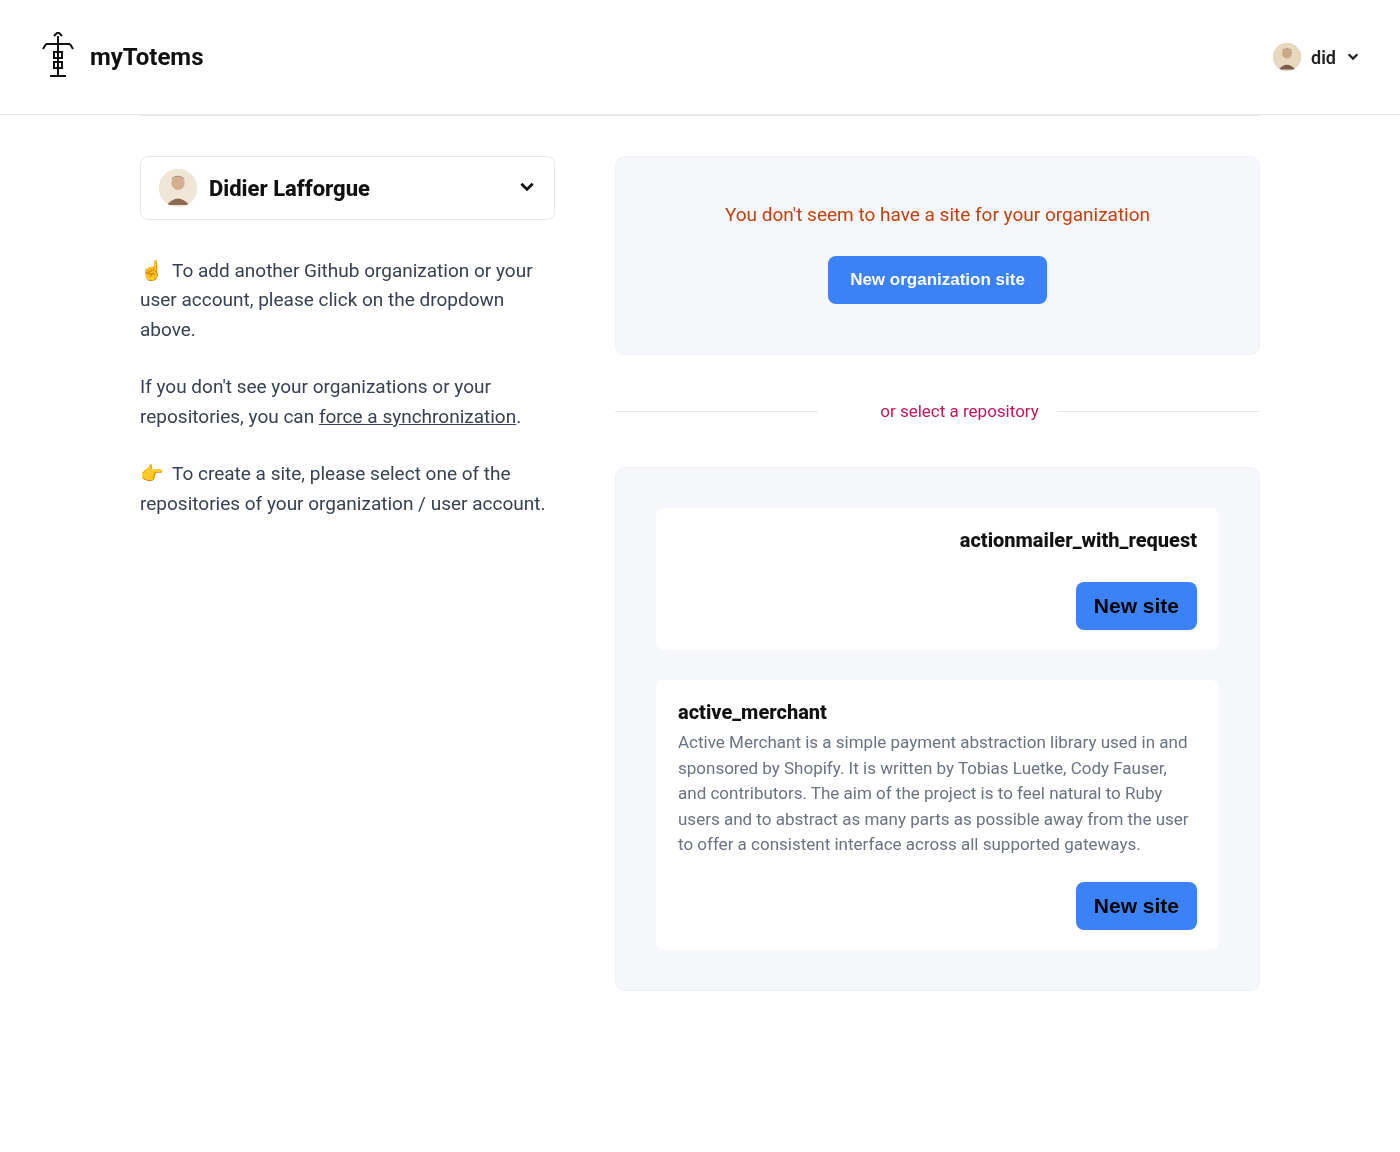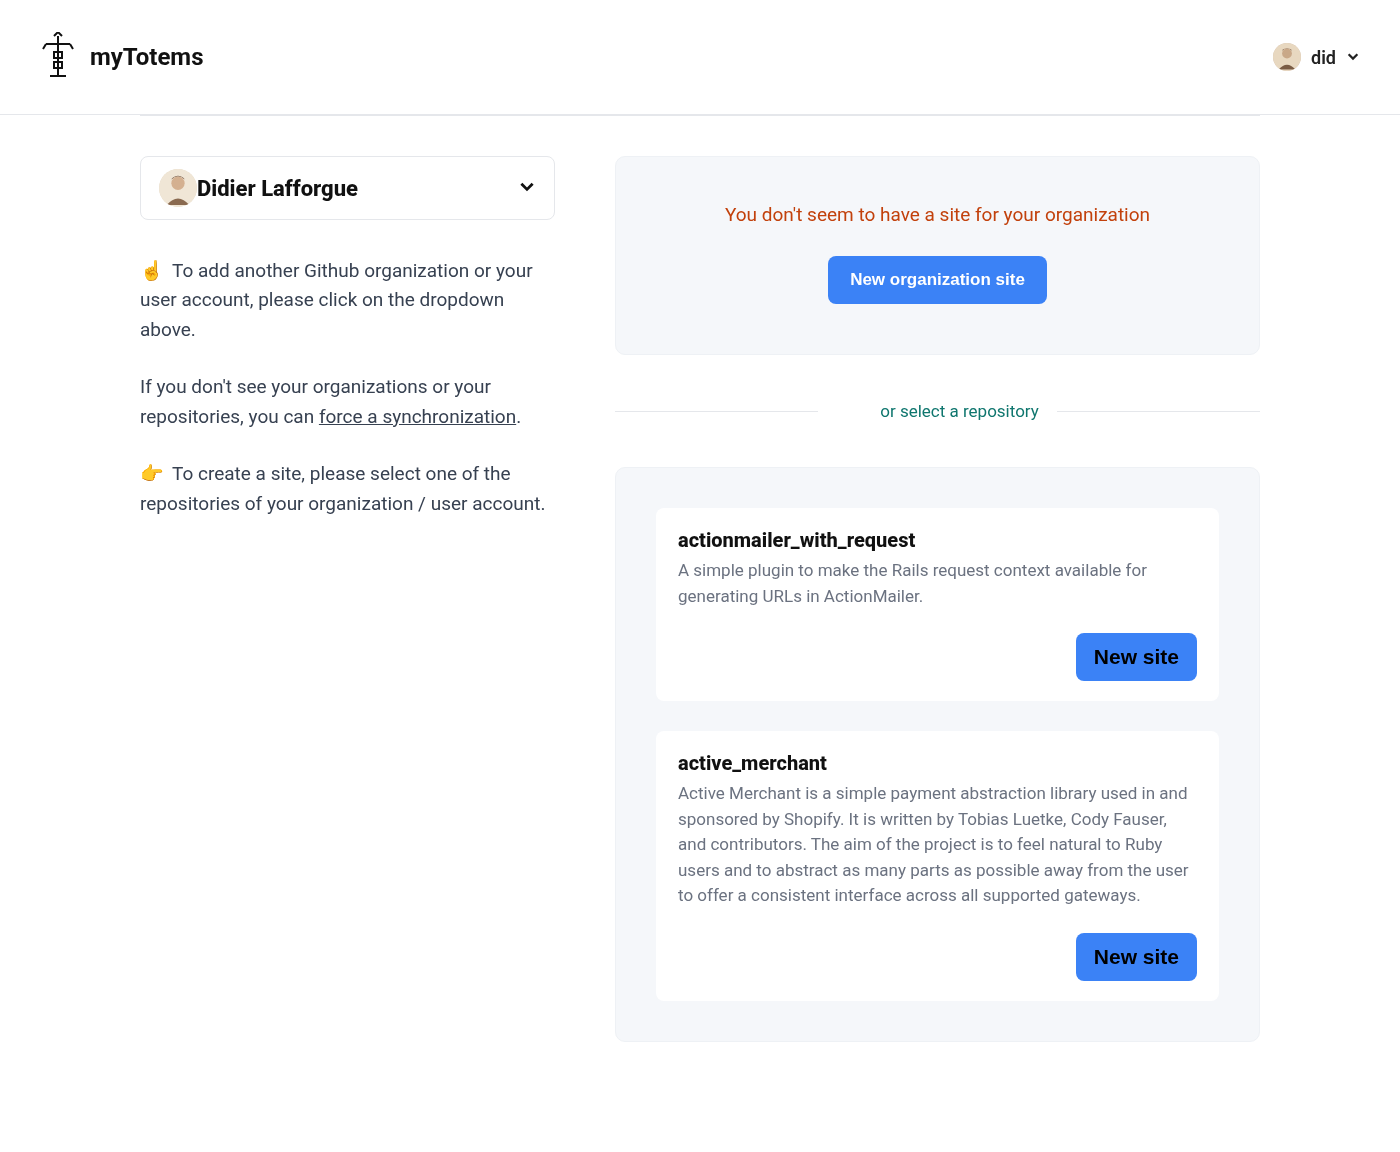--- a/index.html
+++ b/index.html
@@ -92,21 +92,21 @@
       justify-content: space-between;
       border: 1px solid #e5e7eb;
       border-radius: 8px;
       padding: 12px 18px;
       cursor: pointer;
       margin-bottom: 36px;
     }
     .org-dropdown-left {
       display: flex;
       align-items: center;
-      gap: 0;
+      gap: 12px;
     }
     .avatar-med {
       width: 38px;
       height: 38px;
       border-radius: 50%;
       background: #e8dcc8;
       display: inline-flex;
       align-items: center;
       justify-content: center;
       overflow: hidden;
@@ -169,21 +169,21 @@
       gap: 18px;
       margin: 46px 0 46px 0;
     }
     .divider-line {
       flex: 1;
       height: 1px;
       background: #e5e7eb;
     }
     .divider-text {
       font-size: 17px;
-      color: #0f766e;
+      color: #be185d;
       margin-left: 44px;
     }
     .repo-panel {
       background: #f5f7fa;
       border: 1px solid #eef1f5;
       border-radius: 10px;
       padding: 40px;
     }
     .repo-card {
       background: #fff;
@@ -301,21 +301,20 @@
       <div class="divider-row">
         <div class="divider-line"></div>
         <span class="divider-text">or select a repository</span>
         <div class="divider-line"></div>
       </div>
 
       <div class="repo-panel">
         <div class="repo-card">
           <div class="repo-info">
             <div class="repo-name">actionmailer_with_request</div>
-            <div class="repo-desc">A simple plugin to make the Rails request context available for generating URLs in ActionMailer.</div>
           </div>
           <button class="btn-secondary">New site</button>
         </div>
 
         <div class="repo-card">
           <div class="repo-info">
             <div class="repo-name">active_merchant</div>
             <div class="repo-desc">Active Merchant is a simple payment abstraction library used in and sponsored by Shopify. It is written by Tobias Luetke, Cody Fauser, and contributors. The aim of the project is to feel natural to Ruby users and to abstract as many parts as possible away from the user to offer a consistent interface across all supported gateways.</div>
           </div>
           <button class="btn-secondary">New site</button>

